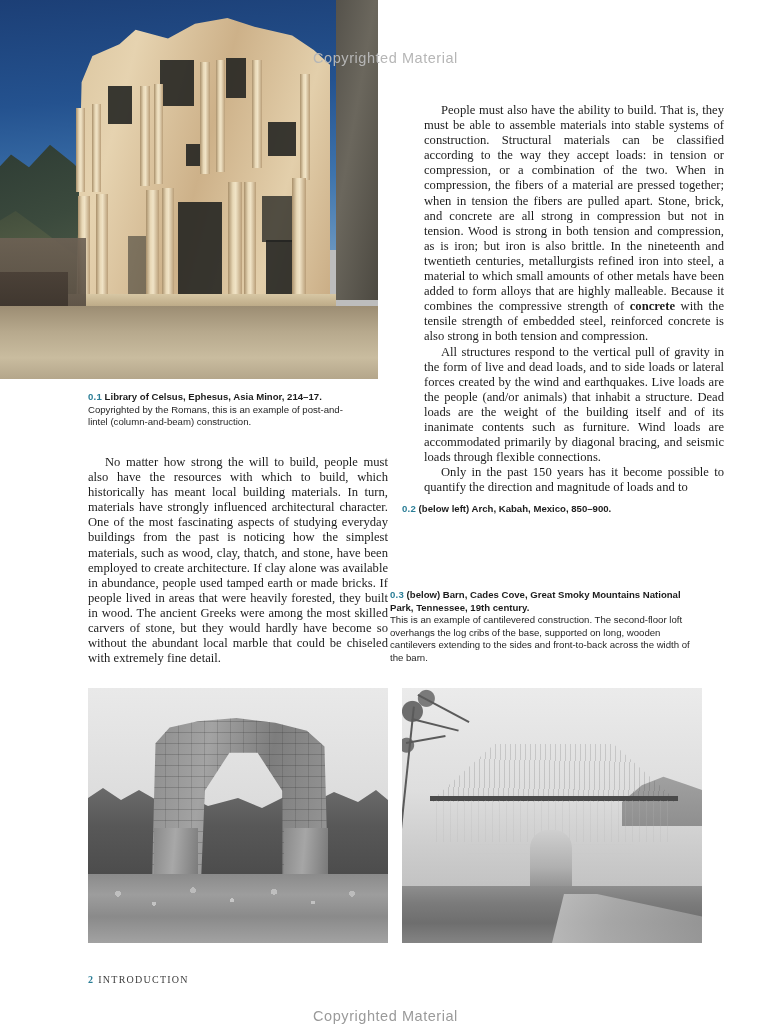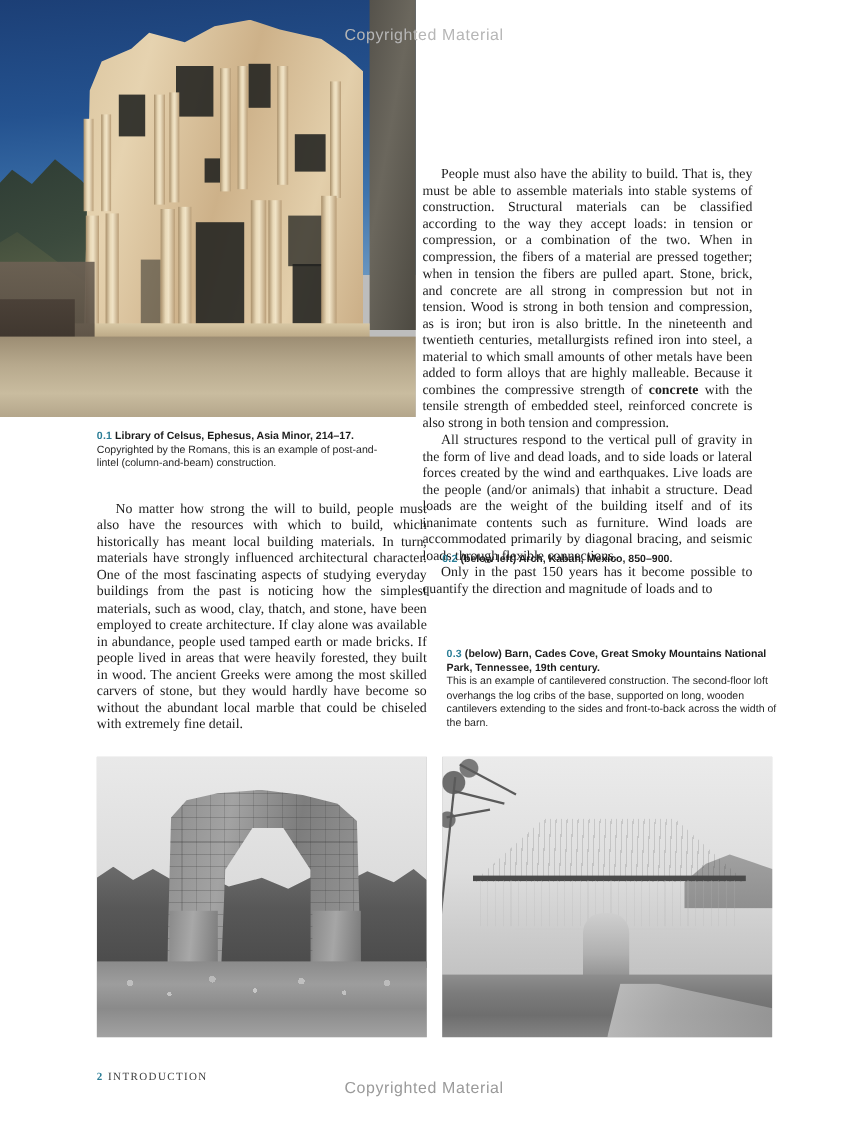--- a/index.html
+++ b/index.html
@@ -21,20 +21,21 @@
     position: absolute;
     left: 0;
     width: 771px;
     text-align: center;
     font-family: "Liberation Sans", sans-serif;
     font-size: 14.5px;
     letter-spacing: 0.55px;
     color: #8c8c8c;
     z-index: 40;
     pointer-events: none;
+    margin-top: 26px;
   }
   .watermark.top { top: 24px; color: #b6b6b6; }
   .watermark.bottom { top: 982px; color: #9a9a9a; }
 
   
   .photo {
     position: absolute;
     overflow: hidden;
     background: #bdbdbd;
   }
@@ -220,21 +221,21 @@
     line-height: 15.1px;
     text-align: justify;
     color: #1c1c1c;
   }
   .col p {
     margin: 0;
     text-indent: 17px;
     hyphens: auto;
   }
   #left-col  { left: 88px; top: 455px; width: 300px; }
-  #right-col { left: 384px; top: 103px; width: 300px; margin-top: 48px; }
+  #right-col { left: 424px; top: 103px; width: 300px; }
 
   
   .caption {
     position: absolute;
     font-family: "Liberation Sans", sans-serif;
     font-size: 9.6px;
     line-height: 12.6px;
     color: #262626;
     text-align: left;
   }
@@ -243,21 +244,21 @@
     font-weight: bold;
     letter-spacing: .2px;
   }
   .caption .cap-title {
     font-weight: bold;
     color: #1c1c1c;
   }
   .caption .cap-body { display: block; }
   #caption-01 { left: 88px; top: 391px; width: 270px; }
   #caption-02 { left: 402px; top: 503px; width: 300px; }
-  #caption-03 { left: 406px; top: 589px; width: 300px; }
+  #caption-03 { left: 390px; top: 589px; width: 300px; }
 
   
   #footer {
     position: absolute;
     left: 88px;
     top: 974px;
     font-family: Liberation Serif, serif;
     font-size: 10px;
     letter-spacing: 1.25px;
     color: #3d3d3d;

